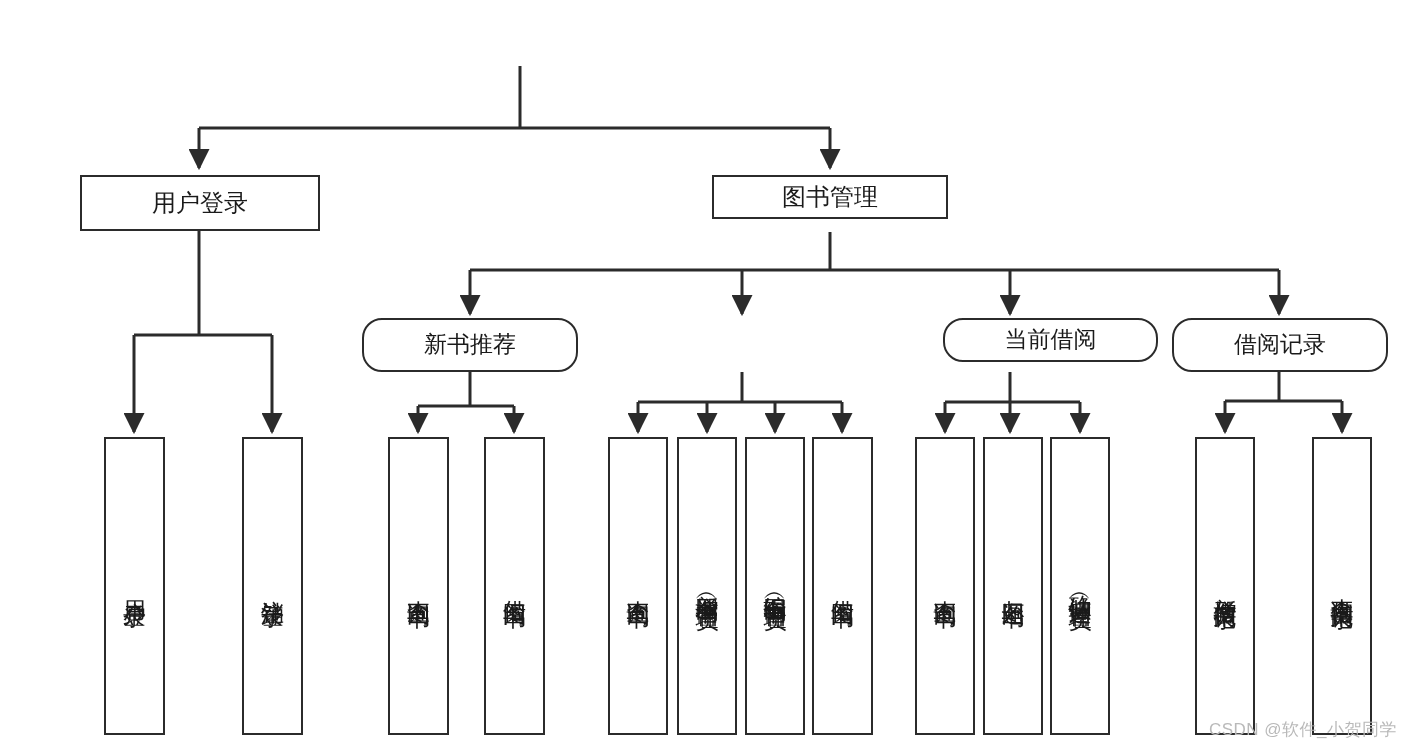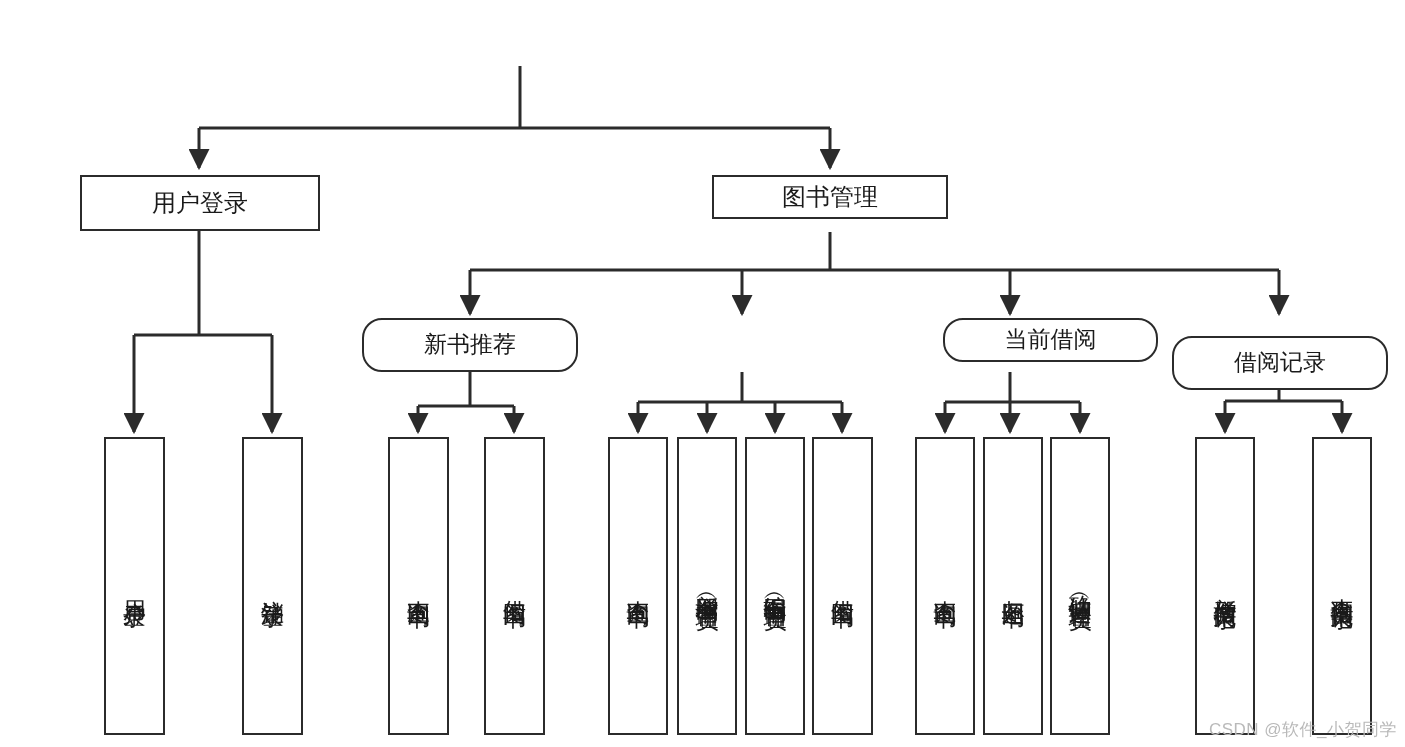--- a/index.html
+++ b/index.html
@@ -135,21 +135,21 @@
   <div class="node lvl2" style="left:712px; top:175px; width:236px; height:44px;align-items:center;">
     <span class="htext">图书管理</span>
   </div>
 
   <div class="node lvl3" style="left:362px; top:318px; width:216px; height:54px;">
     <span class="htext">新书推荐</span>
   </div>
   <div class="node lvl3" style="left:903px; top:318px; width:215px; height:44px;margin-left:40px;">
     <span class="htext">当前借阅</span>
   </div>
-  <div class="node lvl3" style="left:1172px; top:336px; width:216px; height:54px;">
+  <div class="node lvl3" style="left:1172px; top:318px; width:216px; height:54px;">
     <span class="htext">借阅记录</span>
   </div>
 
   <div class="node leaf" style="left:104px; top:437px; width:61px; height:298px;">
     <span class="vtext">用户登录</span>
   </div>
   <div class="node leaf" style="left:242px; top:437px; width:61px; height:298px;">
     <span class="vtext">注销登录</span>
   </div>
 

